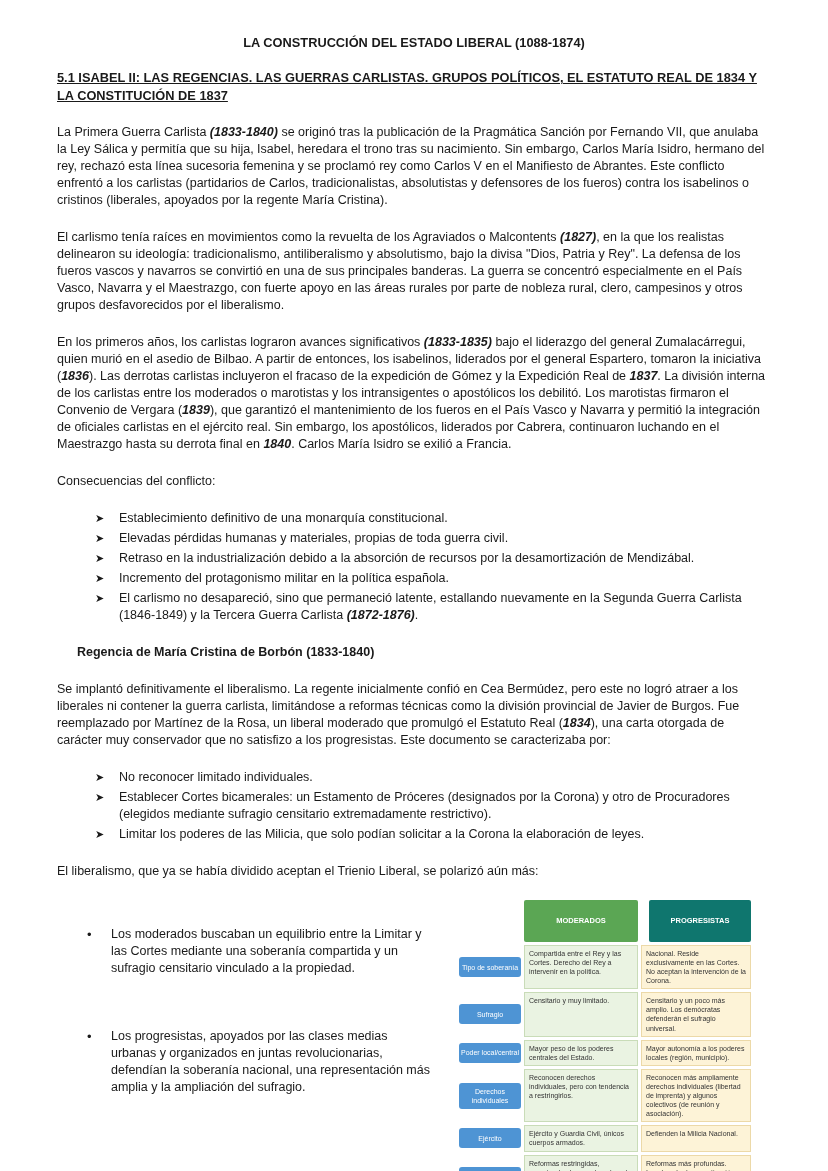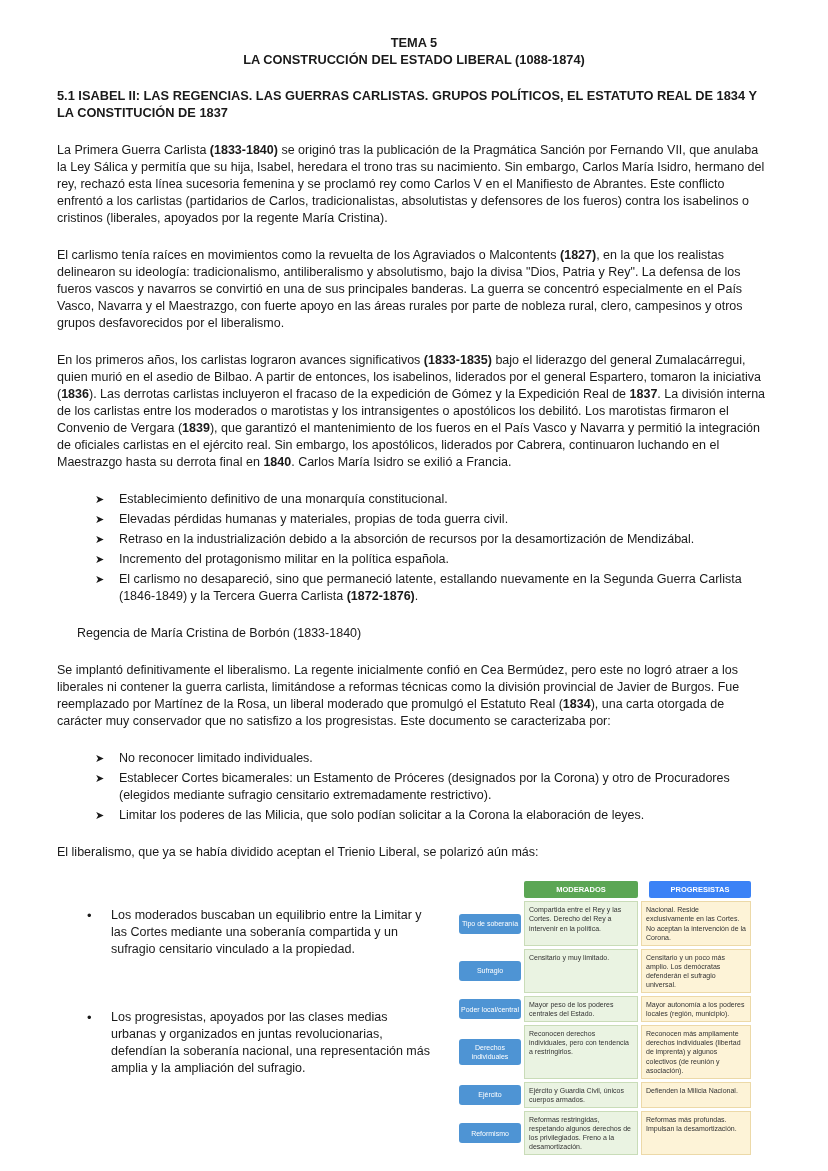--- a/index.html
+++ b/index.html
@@ -13,25 +13,26 @@
     line-height:1.36;
     overflow:hidden;
   }
   .page { padding:34px 57px 20px 57px; }
 
   .doc-title { text-align:center; font-weight:bold; font-size:12.8px; margin-bottom:18px; }
 
   .section-heading {
     font-size:12.8px;
     font-weight:bold;
+    text-decoration:underline;
     margin-bottom:20px;
   }
 
   .para { margin-bottom:20px; }
-  .subheading { font-weight:normal;padding-left:20px; }
+  .subheading { font-weight:bold;padding-left:20px; }
 
   ul.arrow-list, ul.dot-list { list-style:none; margin:0 0 20px 38px; }
   ul.arrow-list li, ul.dot-list li { display:flex; margin-bottom:3px; }
   .marker { width:24px; flex:none; }
   .arrow-list .marker { font-size:11px; line-height:17px; }
   .dot-list .marker { font-size:13px; }
   .li-text { flex:1; }
 
   .split { display:flex; gap:26px; align-items:flex-start; }
   .split-left { width:376px; flex:none; padding-top:26px; display:flex; flex-direction:column; gap:48px; }
@@ -45,64 +46,64 @@
     gap:3px;
     font-size:7px;
     line-height:1.3;
   }
   .cmp-row { display:contents; }
   .cmp-corner { background:transparent; }
   .cmp-h {
     color:#ffffff;
     font-weight:bold;
     text-align:center;
-    padding:4px 2px;
+    padding:16px 2px;
     font-size:7.5px;
     border-radius:2px;
     align-self:start;
   }
   .mod-h  { background:#5ba654; }
-  .prog-h { background:#3b82f6;margin-left:8px; }
+  .prog-h { background:#0f766e;margin-left:8px; }
   .cmp-label {
     background:#4e94d4;
     color:#ffffff;
     text-align:center;
     display:flex;
     align-items:center;
     justify-content:center;
     border-radius:3px;
     padding:4px 2px;
     align-self:center;
     width:100%;
     min-height:20px;
   }
   .cmp-cell { padding:3px 4px; color:#333333; }
   .cmp-cell.mod  { background:#eaf3e2; border:1px solid #c9dcb8; }
   .cmp-cell.prog { background:#fdf3d7; border:1px solid #ecd9a8; }
 
-  b { font-weight:bold; }
+  b { font-weight:bold;font-style:italic; }
 </style>
 </head>
 <body>
 
 <div class="page">
 
   <div class="doc-title">
-    <div>TEMA 5</div>
     <div>LA CONSTRUCCIÓN DEL ESTADO LIBERAL (1088-1874)</div>
   </div>
 
   <h2 class="section-heading">5.1 ISABEL II: LAS REGENCIAS. LAS GUERRAS CARLISTAS. GRUPOS POLÍTICOS, EL ESTATUTO REAL DE 1834 Y LA CONSTITUCIÓN DE 1837</h2>
 
   <p class="para">La Primera Guerra Carlista <b>(1833-1840)</b> se originó tras la publicación de la Pragmática Sanción por Fernando VII, que anulaba la Ley Sálica y permitía que su hija, Isabel, heredara el trono tras su nacimiento. Sin embargo, Carlos María Isidro, hermano del rey, rechazó esta línea sucesoria femenina y se proclamó rey como Carlos V en el Manifiesto de Abrantes. Este conflicto enfrentó a los carlistas (partidarios de Carlos, tradicionalistas, absolutistas y defensores de los fueros) contra los isabelinos o cristinos (liberales, apoyados por la regente María Cristina).</p>
 
   <p class="para">El carlismo tenía raíces en movimientos como la revuelta de los Agraviados o Malcontents <b>(1827)</b>, en la que los realistas delinearon su ideología: tradicionalismo, antiliberalismo y absolutismo, bajo la divisa "Dios, Patria y Rey". La defensa de los fueros vascos y navarros se convirtió en una de sus principales banderas. La guerra se concentró especialmente en el País Vasco, Navarra y el Maestrazgo, con fuerte apoyo en las áreas rurales por parte de nobleza rural, clero, campesinos y otros grupos desfavorecidos por el liberalismo.</p>
 
   <p class="para">En los primeros años, los carlistas lograron avances significativos <b>(1833-1835)</b> bajo el liderazgo del general Zumalacárregui, quien murió en el asedio de Bilbao. A partir de entonces, los isabelinos, liderados por el general Espartero, tomaron la iniciativa (<b>1836</b>). Las derrotas carlistas incluyeron el fracaso de la expedición de Gómez y la Expedición Real de <b>1837</b>. La división interna de los carlistas entre los moderados o marotistas y los intransigentes o apostólicos los debilitó. Los marotistas firmaron el Convenio de Vergara (<b>1839</b>), que garantizó el mantenimiento de los fueros en el País Vasco y Navarra y permitió la integración de oficiales carlistas en el ejército real. Sin embargo, los apostólicos, liderados por Cabrera, continuaron luchando en el Maestrazgo hasta su derrota final en <b>1840</b>. Carlos María Isidro se exilió a Francia.</p>
 
+  <p class="para">Consecuencias del conflicto:</p>
 
   <ul class="arrow-list">
     <li>
       <span class="marker">➤</span>
       <span class="li-text">Establecimiento definitivo de una monarquía constitucional.</span>
     </li>
     <li>
       <span class="marker">➤</span>
       <span class="li-text">Elevadas pérdidas humanas y materiales, propias de toda guerra civil.</span>
     </li>

